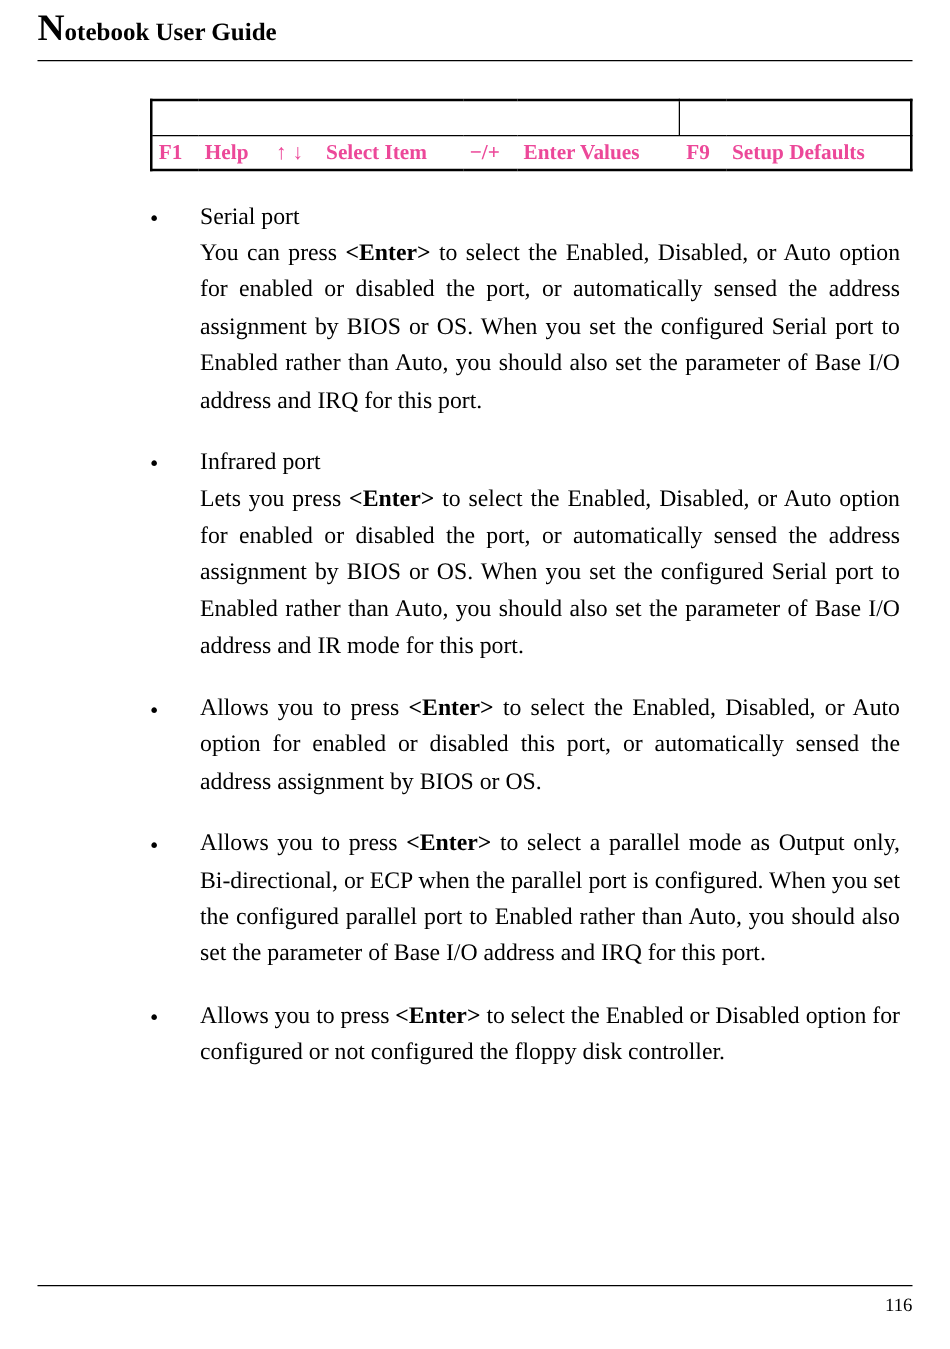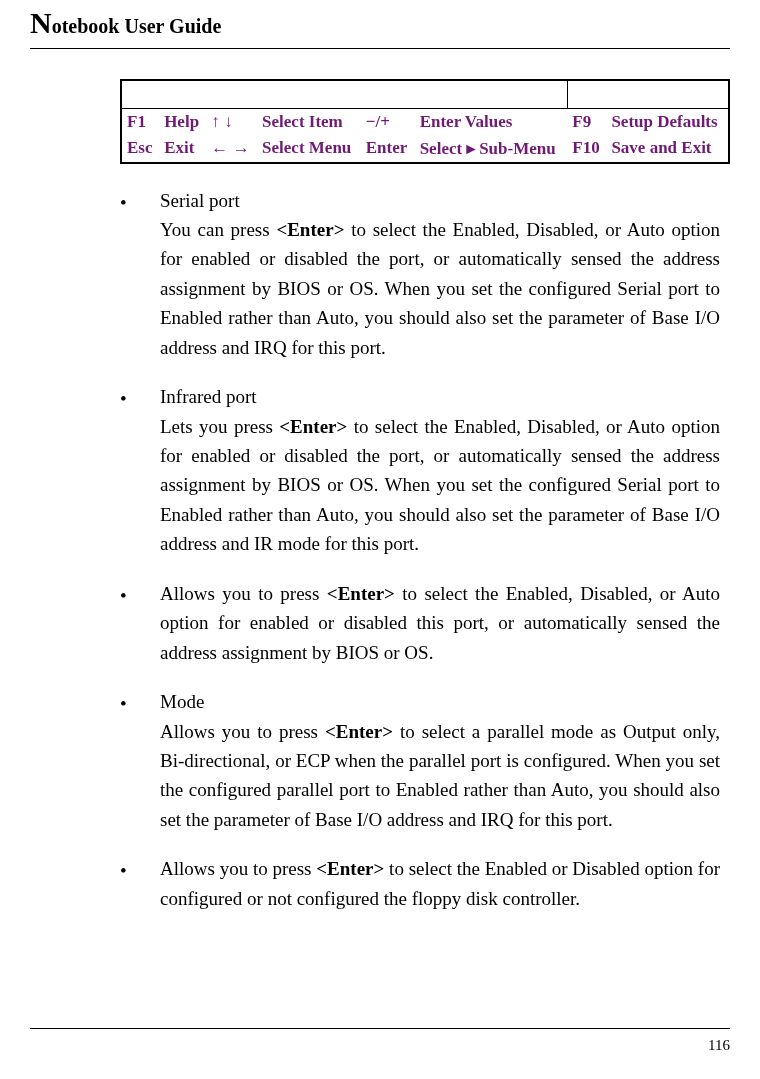--- a/index.html
+++ b/index.html
@@ -28,21 +28,21 @@
     font-weight: bold;
   }
   .bios-table {
     margin-left: 90px;
     width: 610px;
     border: 2.5px solid #000;
     border-collapse: collapse;
     font-family: 'Times New Roman', serif;
     font-size: 17px;
     font-weight: bold;
-    color: #701a75;
+    color: #ec4899;
   }
   .bios-table td {
     padding: 3px 5px;
     vertical-align: middle;
     white-space: nowrap;
   }
   .bios-table tr.spacer-row td { height: 28px; border-bottom: 1px solid #000; padding:0; }
   .bios-table .vline { border-left: 1px solid #000; }
   .content {
     margin-top: 22px;
@@ -94,30 +94,20 @@
   <tr>
     <td>F1</td>
     <td>Help</td>
     <td class="arrow">↑ ↓</td>
     <td>Select Item</td>
     <td>−/+</td>
     <td>Enter Values</td>
     <td>F9</td>
     <td>Setup Defaults</td>
   </tr>
-  <tr>
-    <td>Esc</td>
-    <td>Exit</td>
-    <td class="arrow">← →</td>
-    <td>Select Menu</td>
-    <td>Enter</td>
-    <td>Select  ▸ Sub-Menu</td>
-    <td>F10</td>
-    <td>Save and Exit</td>
-  </tr>
 </tbody>
   </table>
 
 <div class="content">
   <div class="item">
     <div class="bullet">•</div>
     <div class="item-body">
       <div class="item-title">Serial port</div>
       <div class="item-desc"><span>You can press </span><span class="kbd">&lt;Enter&gt;</span><span> to select the Enabled, Disabled, or Auto option for enabled or disabled the port, or automatically sensed the address assignment by BIOS or OS. When you set the configured Serial port to Enabled rather than Auto, you should also set the parameter of Base I/O address and IRQ for this port.</span></div>
     </div>
@@ -131,21 +121,20 @@
   </div>
   <div class="item">
     <div class="bullet">•</div>
     <div class="item-body">
       <div class="item-desc"><span>Allows you to press </span><span class="kbd">&lt;Enter&gt;</span><span> to select the Enabled, Disabled, or Auto option for enabled or disabled this port, or automatically sensed the address assignment by BIOS or OS.</span></div>
     </div>
   </div>
   <div class="item">
     <div class="bullet">•</div>
     <div class="item-body">
-      <div class="item-title">Mode</div>
       <div class="item-desc"><span>Allows you to press </span><span class="kbd">&lt;Enter&gt;</span><span> to select a parallel mode as Output only, Bi-directional, or ECP when the parallel port is configured. When you set the configured parallel port to Enabled rather than Auto, you should also set the parameter of Base I/O address and IRQ for this port.</span></div>
     </div>
   </div>
   <div class="item">
     <div class="bullet">•</div>
     <div class="item-body">
       <div class="item-desc"><span>Allows you to press </span><span class="kbd">&lt;Enter&gt;</span><span> to select the Enabled or Disabled option for configured or not configured the floppy disk controller.</span></div>
     </div>
   </div>
 </div>

